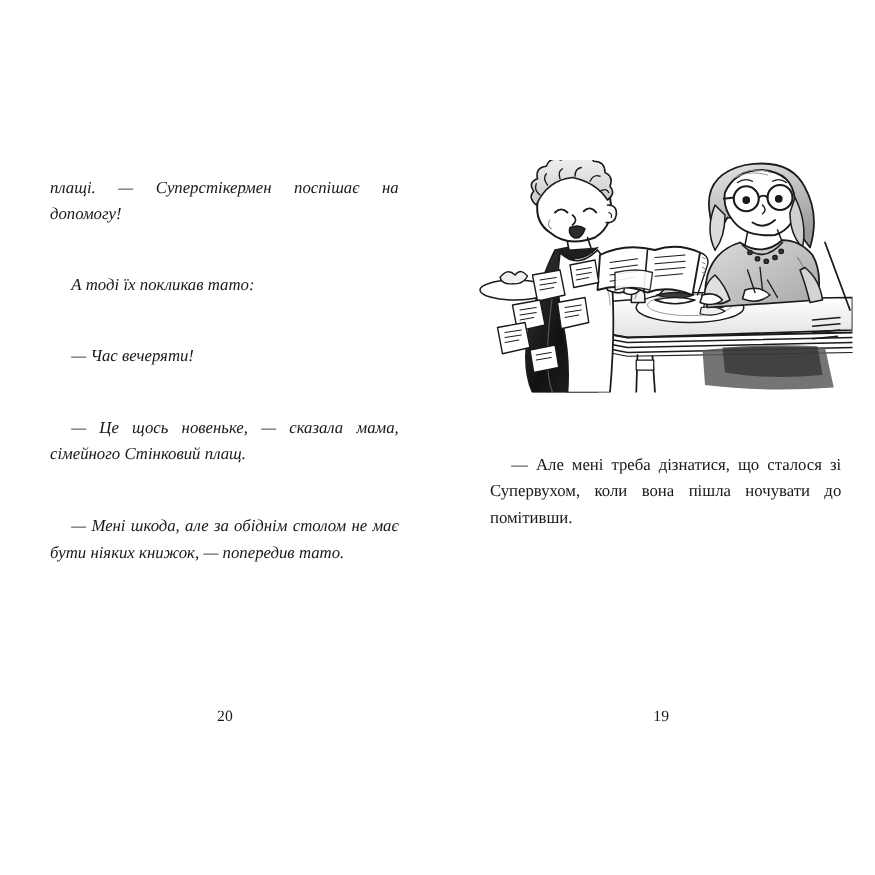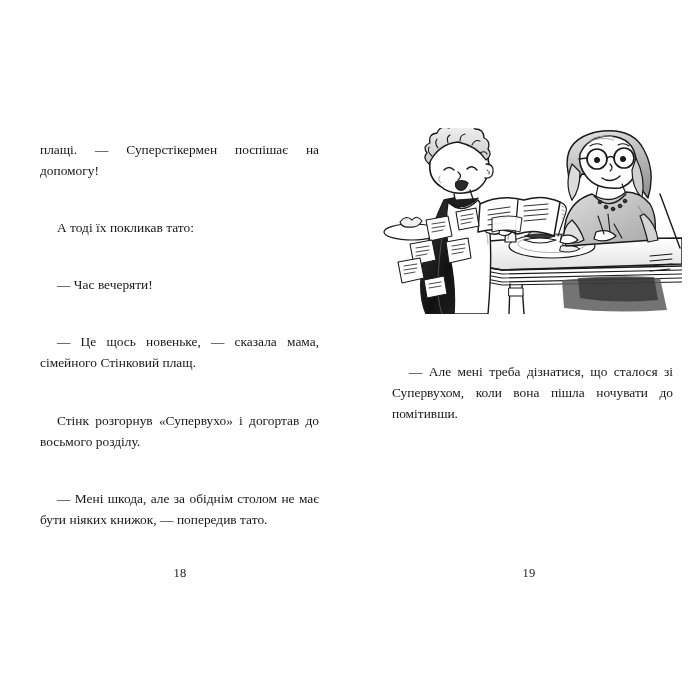--- a/index.html
+++ b/index.html
@@ -21,21 +21,21 @@
     position: absolute;
     color: #171717;
     font-size: 13.4px;
     line-height: 21.1px;
     text-align: justify;
     text-justify: inter-word;
     -webkit-hyphens: none;
     hyphens: none;
     word-spacing: 0.1px;
   }
-  .column.left  { left: 40px;  top: 139px; width: 279px; }
+  .column.left  { left: 40px;  top: 139px; width: 279px; font-style: italic; }
   .column.right { left: 392px; top: 325px; width: 281px; }
 
   .column p {
     margin: 0;
     padding: 0;
   }
   .column p.indent { text-indent: 17px; margin-top: 36px; }
   .column p.flush  { text-indent: 0; }
   
   .column p { text-align-last: left; }
@@ -278,24 +278,23 @@
         </g>
       </g>
     </svg>
   </div>
 
   <div class="column left">
     <p class="flush">плащі. — Суперстікермен поспішає на допомогу!</p>
     <p class="indent">А тоді їх покликав тато:</p>
     <p class="indent">— Час вечеряти!</p>
     <p class="indent">— Це щось новеньке, — сказала мама, сімейного Стінковий плащ.</p>
-    <p class="indent">Стінк розгорнув «Супервухо» і догортав до восьмого розділу.</p>
     <p class="indent">— Мені шкода, але за обіднім столом не має бути ніяких книжок, — попередив тато.</p>
   </div>
 
   <div class="column right">
     <p class="indent">— Але мені треба дізнатися, що сталося зі Супервухом, коли вона пішла ночувати до помітивши.</p>
   </div>
 
-  <div class="page-number left-num">18</div>
+  <div class="page-number left-num">20</div>
   <div class="page-number right-num">19</div>
 
 </div>
 
 </body></html>

